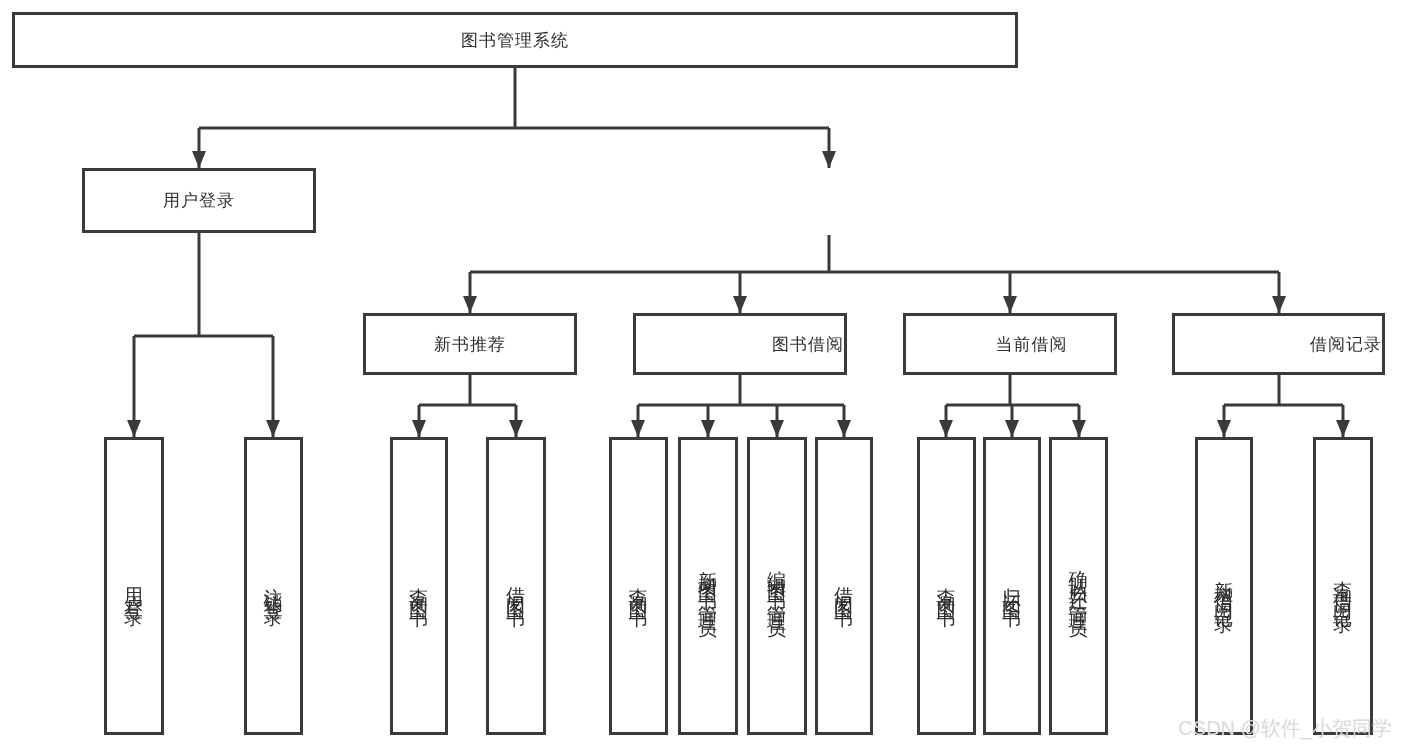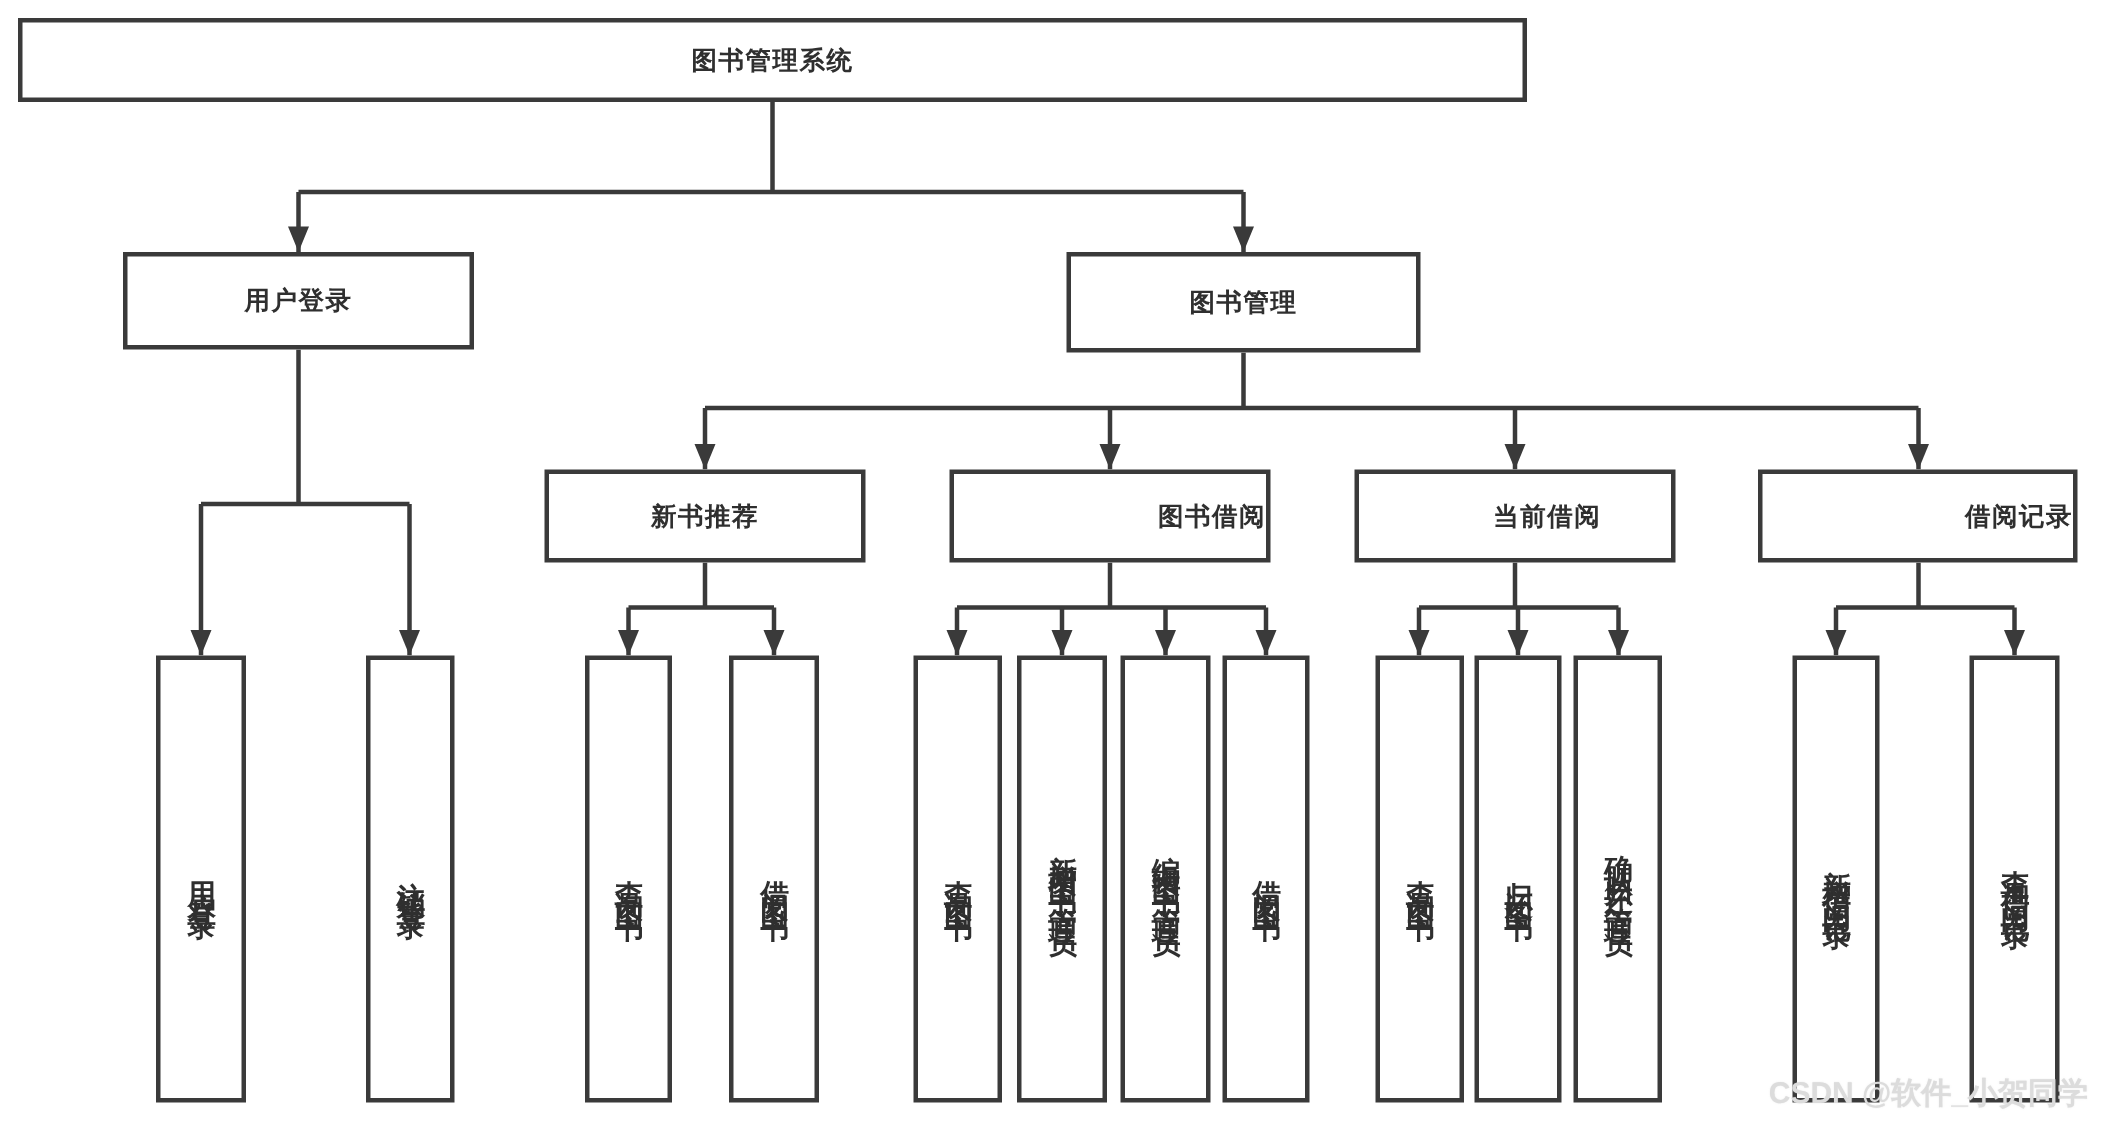--- a/index.html
+++ b/index.html
@@ -7,21 +7,20 @@
     padding: 0;
     background: #ffffff;
   }
   .stage {
     position: relative;
     width: 1405px;
     height: 747px;
     background: #ffffff;
     font-family: "Liberation Sans", "DejaVu Sans", sans-serif;
     overflow: hidden;
-    font-weight: bold;
   }
   .wires {
     position: absolute;
     left: 0;
     top: 0;
     pointer-events: none;
   }
   .box {
     position: absolute;
     box-sizing: border-box;
@@ -103,23 +102,20 @@
     <line x1="1343" y1="405" x2="1343" y2="437" stroke="#3a3a3a" stroke-width="3" marker-end="url(#arrow)"></line>
   </svg>
 
   <div class="box" style="left:12px; top:12px; width:1006px; height:56px;">
     <span>图书管理系统</span>
   </div>
 
   <div class="box" style="left:82px; top:168px; width:234px; height:65px;">
     <span>用户登录</span>
   </div>
-  <div class="box" style="left:711px; top:168px; width:236px; height:67px;">
-    <span>图书管理</span>
-  </div>
 
   <div class="box" style="left:363px; top:313px; width:214px; height:62px;">
     <span>新书推荐</span>
   </div>
   <div class="box" style="left:633px; top:313px; width:214px; height:62px;justify-content:flex-end;">
     <span>图书借阅</span>
   </div>
   <div class="box" style="left:903px; top:313px; width:214px; height:62px;padding-left:43px;">
     <span>当前借阅</span>
   </div>

